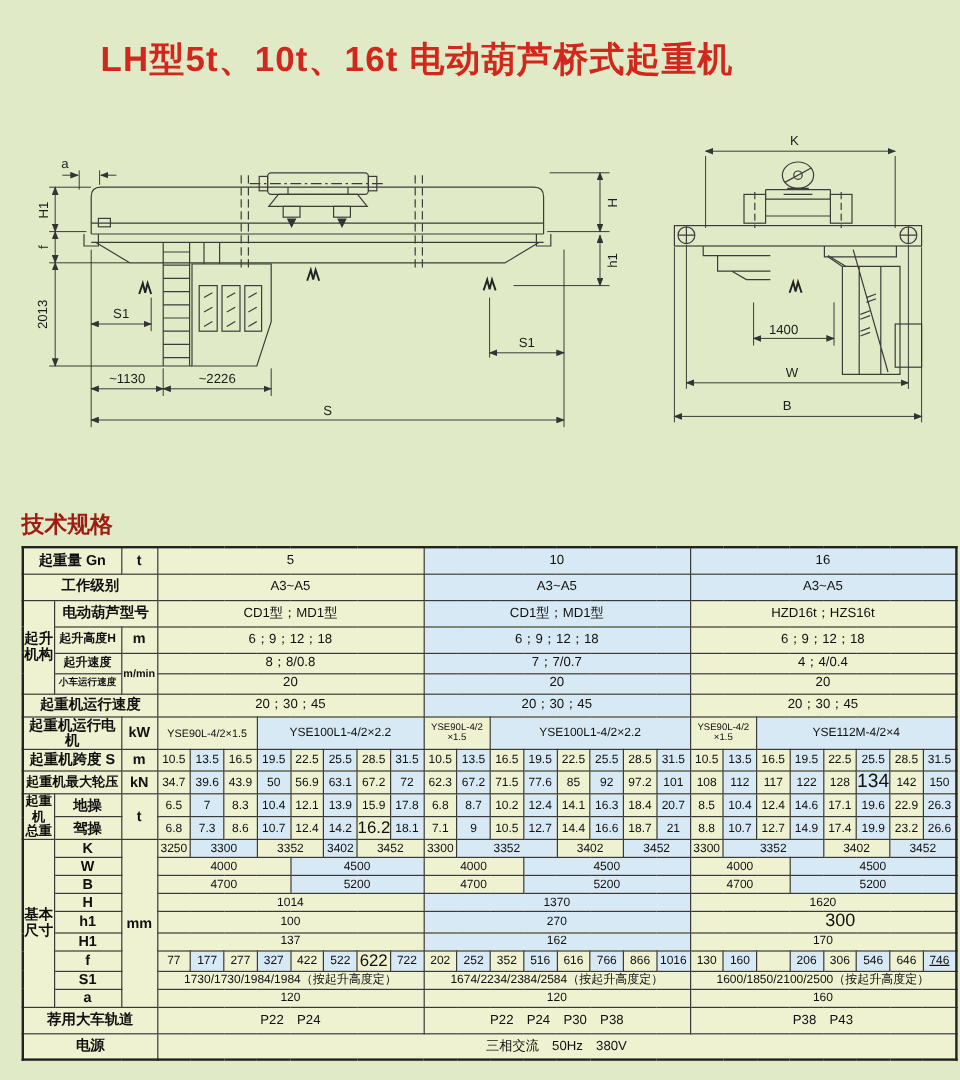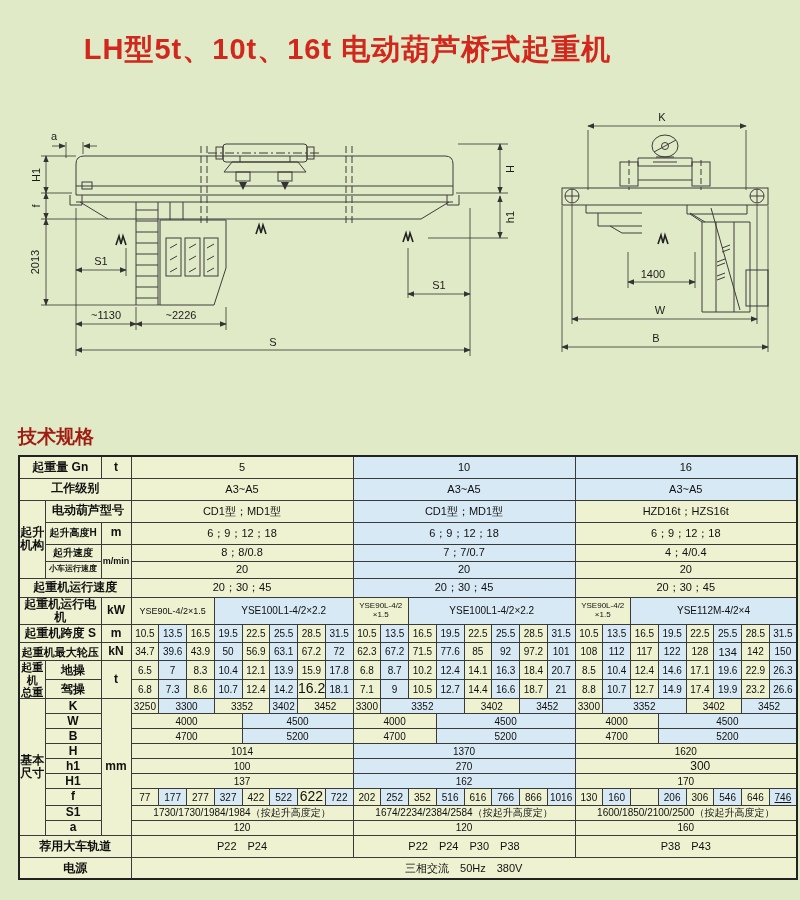--- a/index.html
+++ b/index.html
@@ -282,21 +282,21 @@
         <td colspan="1" class="b" style="font-size: 10px;">77.6</td>
         <td colspan="1" class="y" style="font-size: 10px;">85</td>
         <td colspan="1" class="b" style="font-size: 10px;">92</td>
         <td colspan="1" class="y" style="font-size: 10px;">97.2</td>
         <td colspan="1" class="b" style="font-size: 10px;">101</td>
         <td colspan="1" class="y" style="font-size: 10px;">108</td>
         <td colspan="1" class="b" style="font-size: 10px;">112</td>
         <td colspan="1" class="y" style="font-size: 10px;">117</td>
         <td colspan="1" class="b" style="font-size: 10px;">122</td>
         <td colspan="1" class="y" style="font-size: 10px;">128</td>
-        <td colspan="1" class="b" style="font-size: 11px;">134</td>
+        <td colspan="1" class="b" style="font-size: 16px;">134</td>
         <td colspan="1" class="y" style="font-size: 10px;">142</td>
         <td colspan="1" class="b" style="font-size: 10px;">150</td>
       </tr>
       <tr style="height: 18px;">
         <td class="hdr" colspan="1" rowspan="2" style="font-size: 11px;">起重
 机
 总重</td>
         <td class="hdr" colspan="1">地操</td>
         <td class="hdr" colspan="1" rowspan="2">t</td>
         <td colspan="1" class="y" style="font-size: 10px;">6.5</td>
@@ -391,21 +391,21 @@
       <tr style="height: 15px;">
         <td class="hdr" colspan="1">H</td>
         <td colspan="8" class="y" style="font-size: 10px;">1014</td>
         <td colspan="8" class="b" style="font-size: 10px;">1370</td>
         <td colspan="8" class="y" style="font-size: 10px;">1620</td>
       </tr>
       <tr style="height: 15px;">
         <td class="hdr" colspan="1">h1</td>
         <td colspan="8" class="y" style="font-size: 10px;">100</td>
         <td colspan="8" class="b" style="font-size: 10px;">270</td>
-        <td colspan="8" class="y" style="font-size: 12px; padding-left: 29px;">300</td>
+        <td colspan="8" class="y" style="font-size: 15px; padding-left: 29px;">300</td>
       </tr>
       <tr style="height: 15px;">
         <td class="hdr" colspan="1">H1</td>
         <td colspan="8" class="y" style="font-size: 10px;">137</td>
         <td colspan="8" class="b" style="font-size: 10px;">162</td>
         <td colspan="8" class="y" style="font-size: 10px;">170</td>
       </tr>
       <tr style="height: 15px;">
         <td class="hdr" colspan="1">f</td>
         <td colspan="1" class="y" style="font-size: 10px;">77</td>

